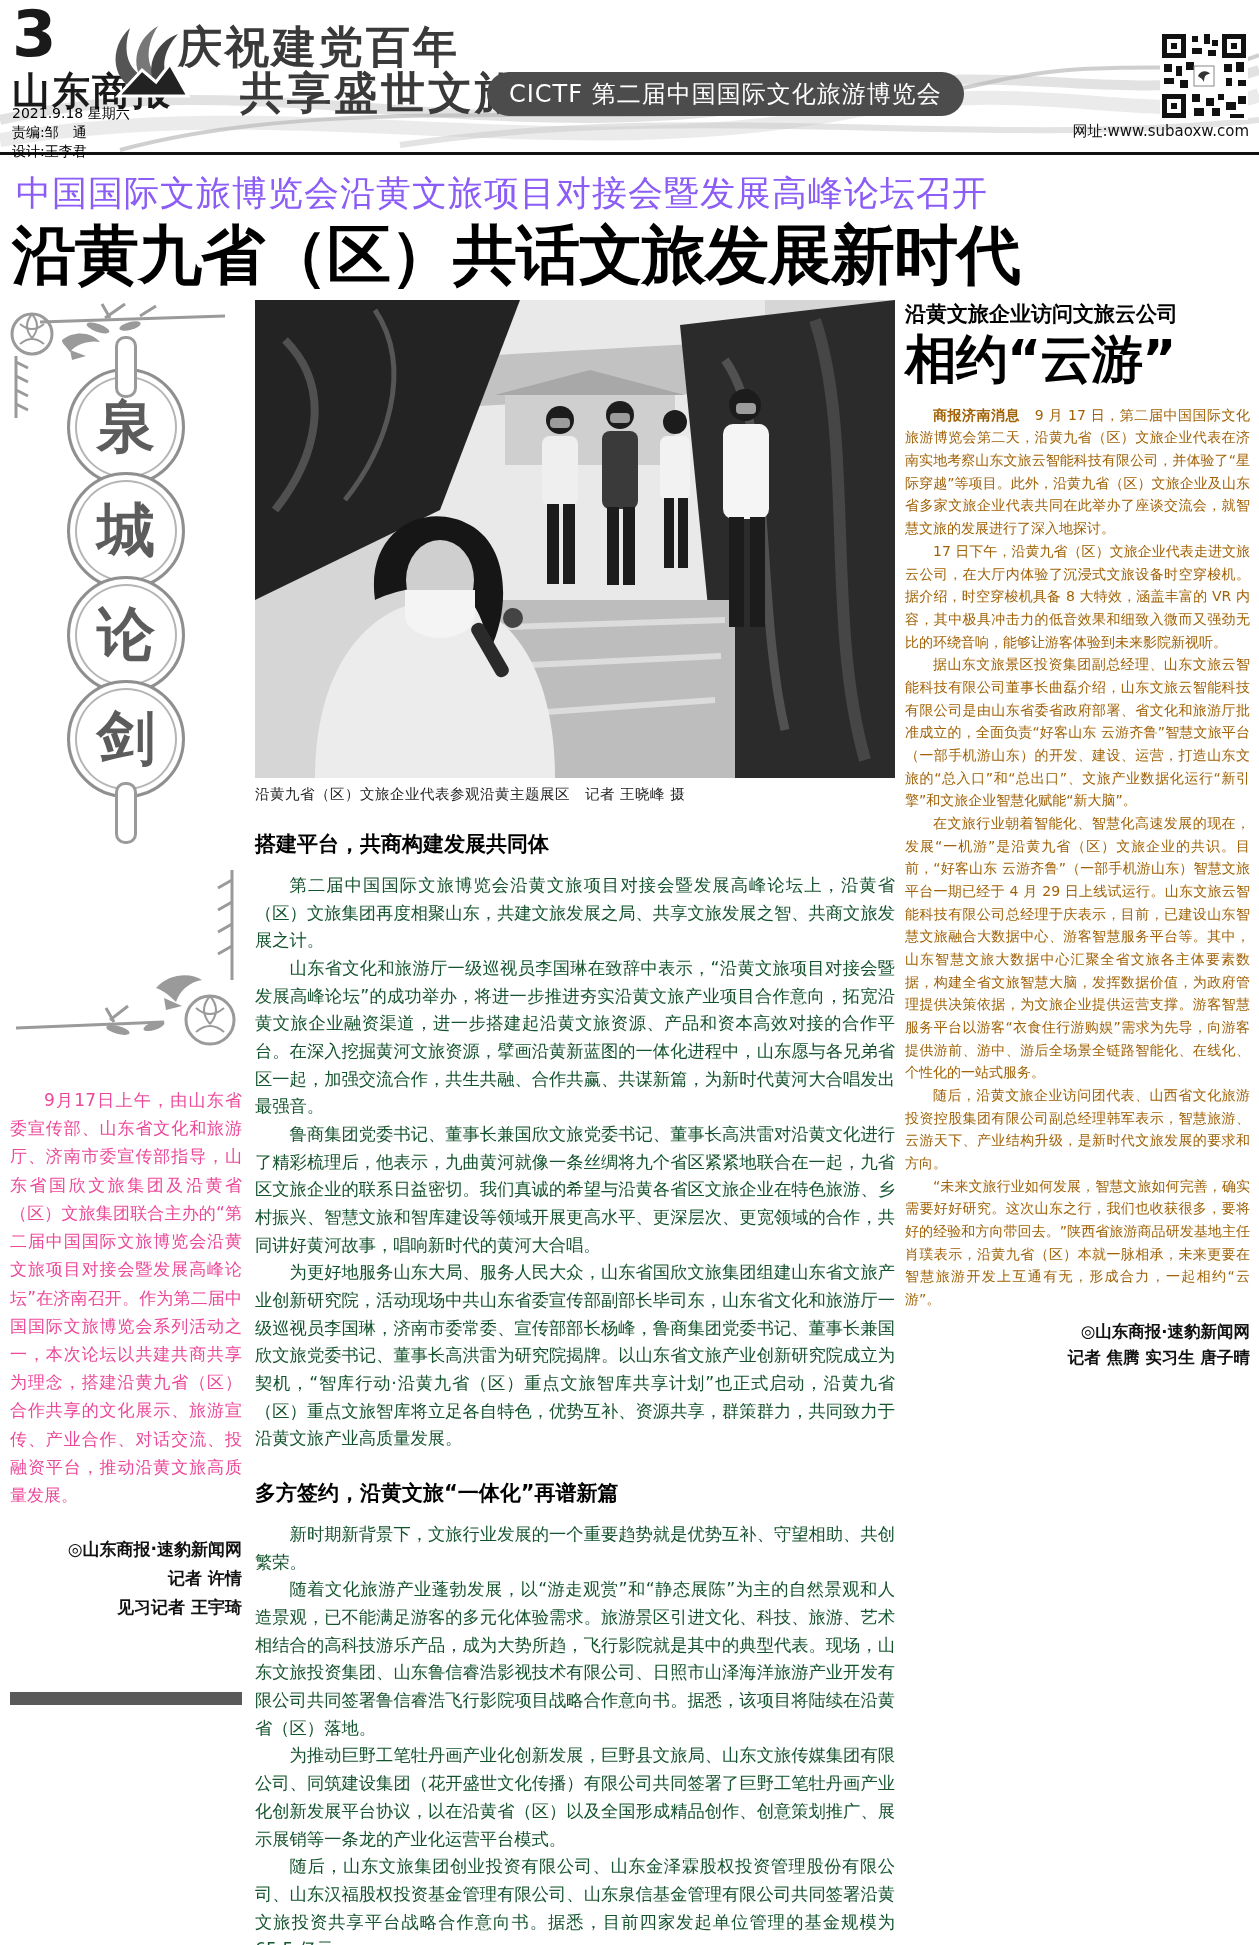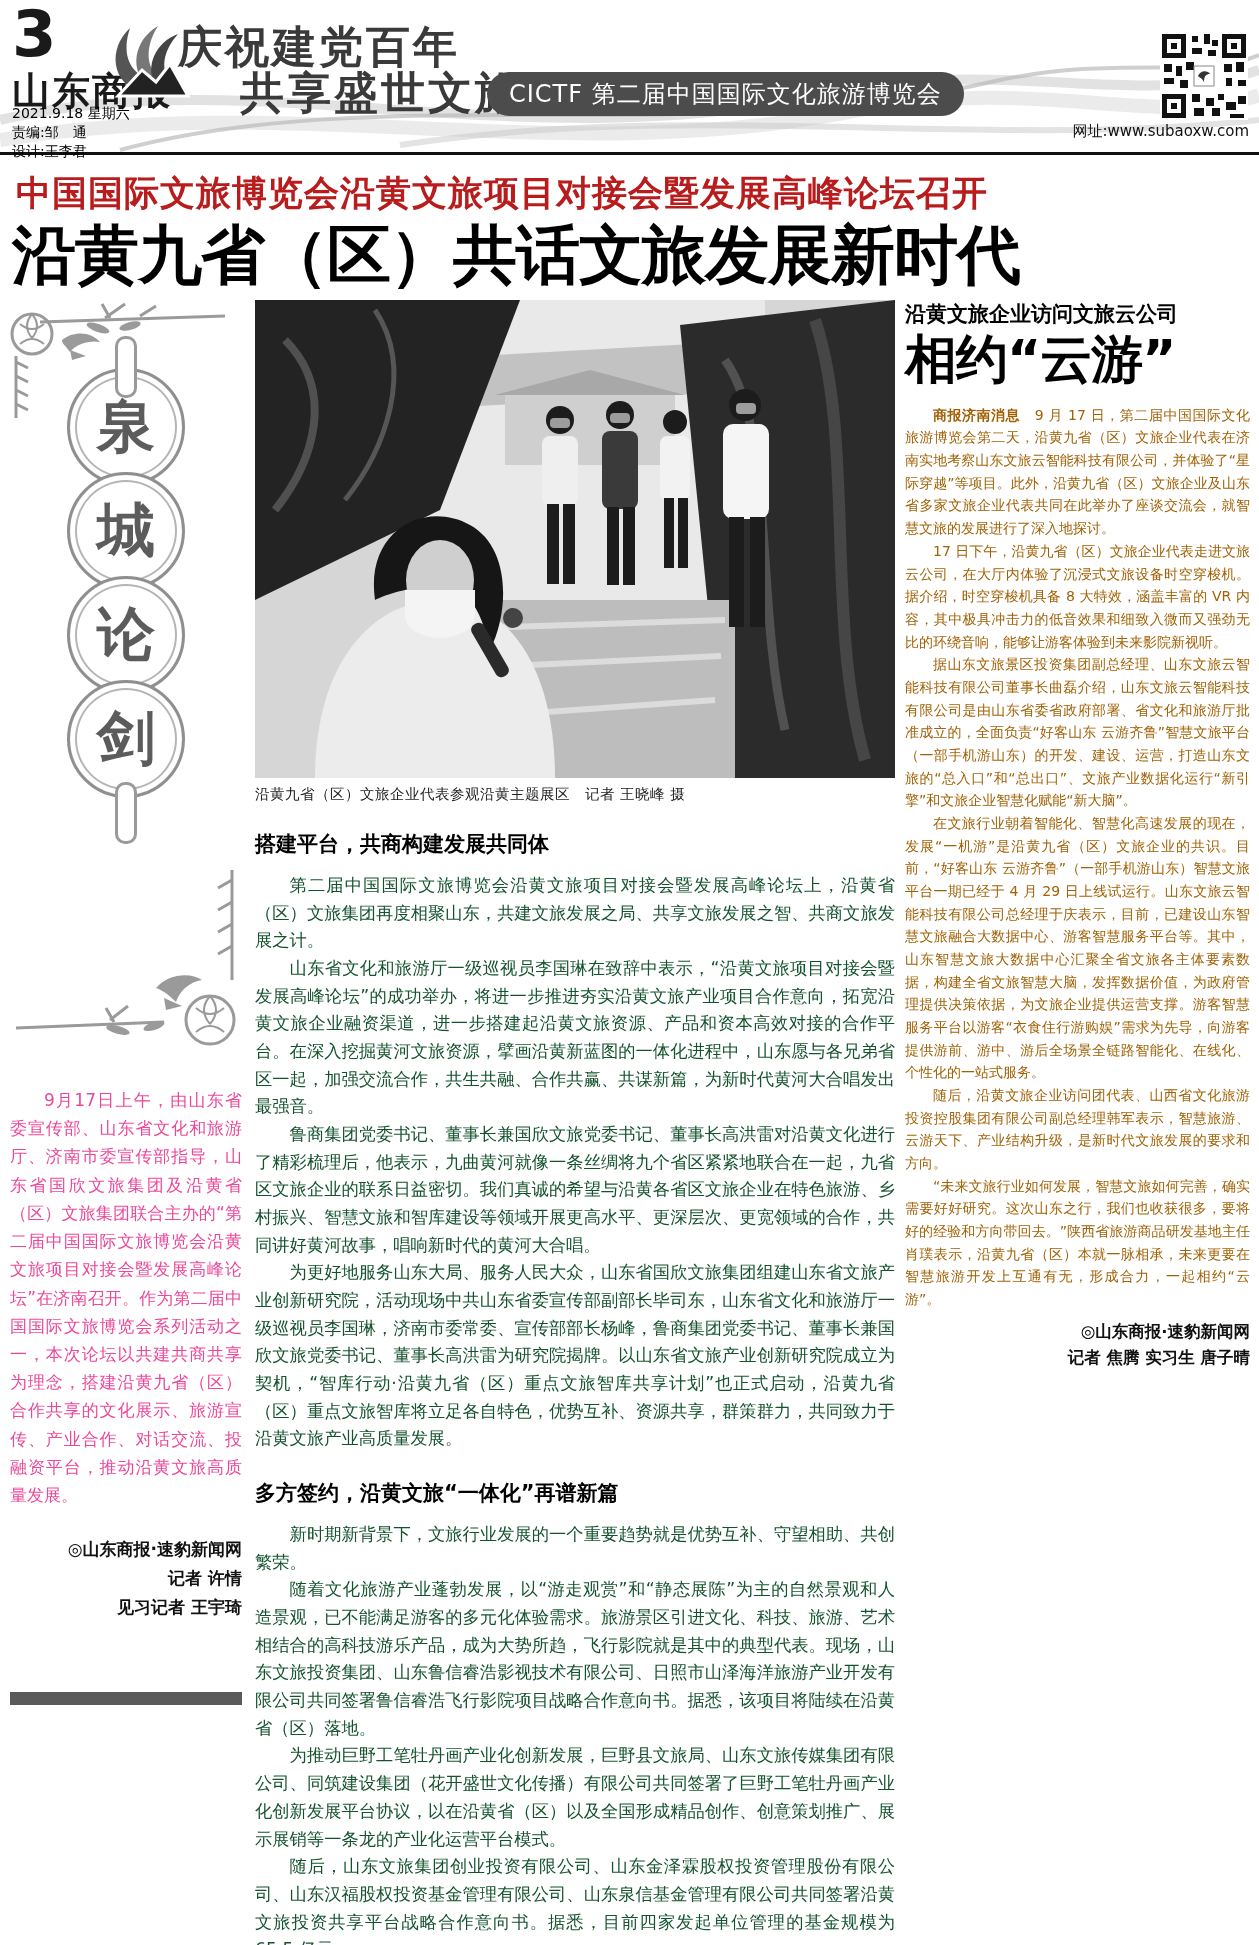--- a/index.html
+++ b/index.html
@@ -20,21 +20,21 @@
   .banner .l1{font-size:44px;letter-spacing:3px;}
   .banner .l2{font-size:44px;letter-spacing:3px;margin-left:62px;}
   .event-badge{
     position:absolute;left:487px;top:72px;z-index:2;background:#4c4c4c;color:#fff;
     font-size:24px;font-weight:400;padding:6px 22px;border-radius:22px;letter-spacing:1px;white-space:nowrap;
   }
   .qr{position:absolute;left:1160px;top:32px;z-index:2;}
   .website{position:absolute;right:10px;top:122px;z-index:2;font-size:15px;color:#111;}
   .mast-rule{position:absolute;left:0;top:152px;width:1259px;height:3px;background:#111;}
   
-  .kicker{position:absolute;left:16px;top:170px;width:1230px;font-size:35px;font-weight:700;letter-spacing:1px;color:#b91c1c;white-space:nowrap;}
+  .kicker{position:absolute;left:16px;top:170px;width:1230px;font-size:35px;font-weight:400;letter-spacing:1px;color:#8b5cf6;white-space:nowrap;}
   .mainhead{position:absolute;left:12px;top:212px;width:1240px;font-size:64px;font-weight:900;letter-spacing:-1px;color:#000;white-space:nowrap;}
   
   .sidebar{position:absolute;left:10px;top:300px;width:232px;height:1430px;}
   .center-col{position:absolute;left:255px;top:300px;width:640px;height:1645px;}
   .right-col{position:absolute;left:905px;top:300px;width:345px;height:1645px;}
   .chain-wrap{position:relative;width:100%;height:772px;}
   .deco-top{position:absolute;left:0;top:0;}
   .deco-bottom{position:absolute;left:4px;top:560px;}
   .chain{position:absolute;left:50%;top:36px;transform:translateX(-50%);display:flex;flex-direction:column;align-items:center;}
   .chain-link{width:16px;height:56px;border:3px solid #9a9a9a;border-radius:10px;background:#fff;margin-bottom:-16px;z-index:1;}

